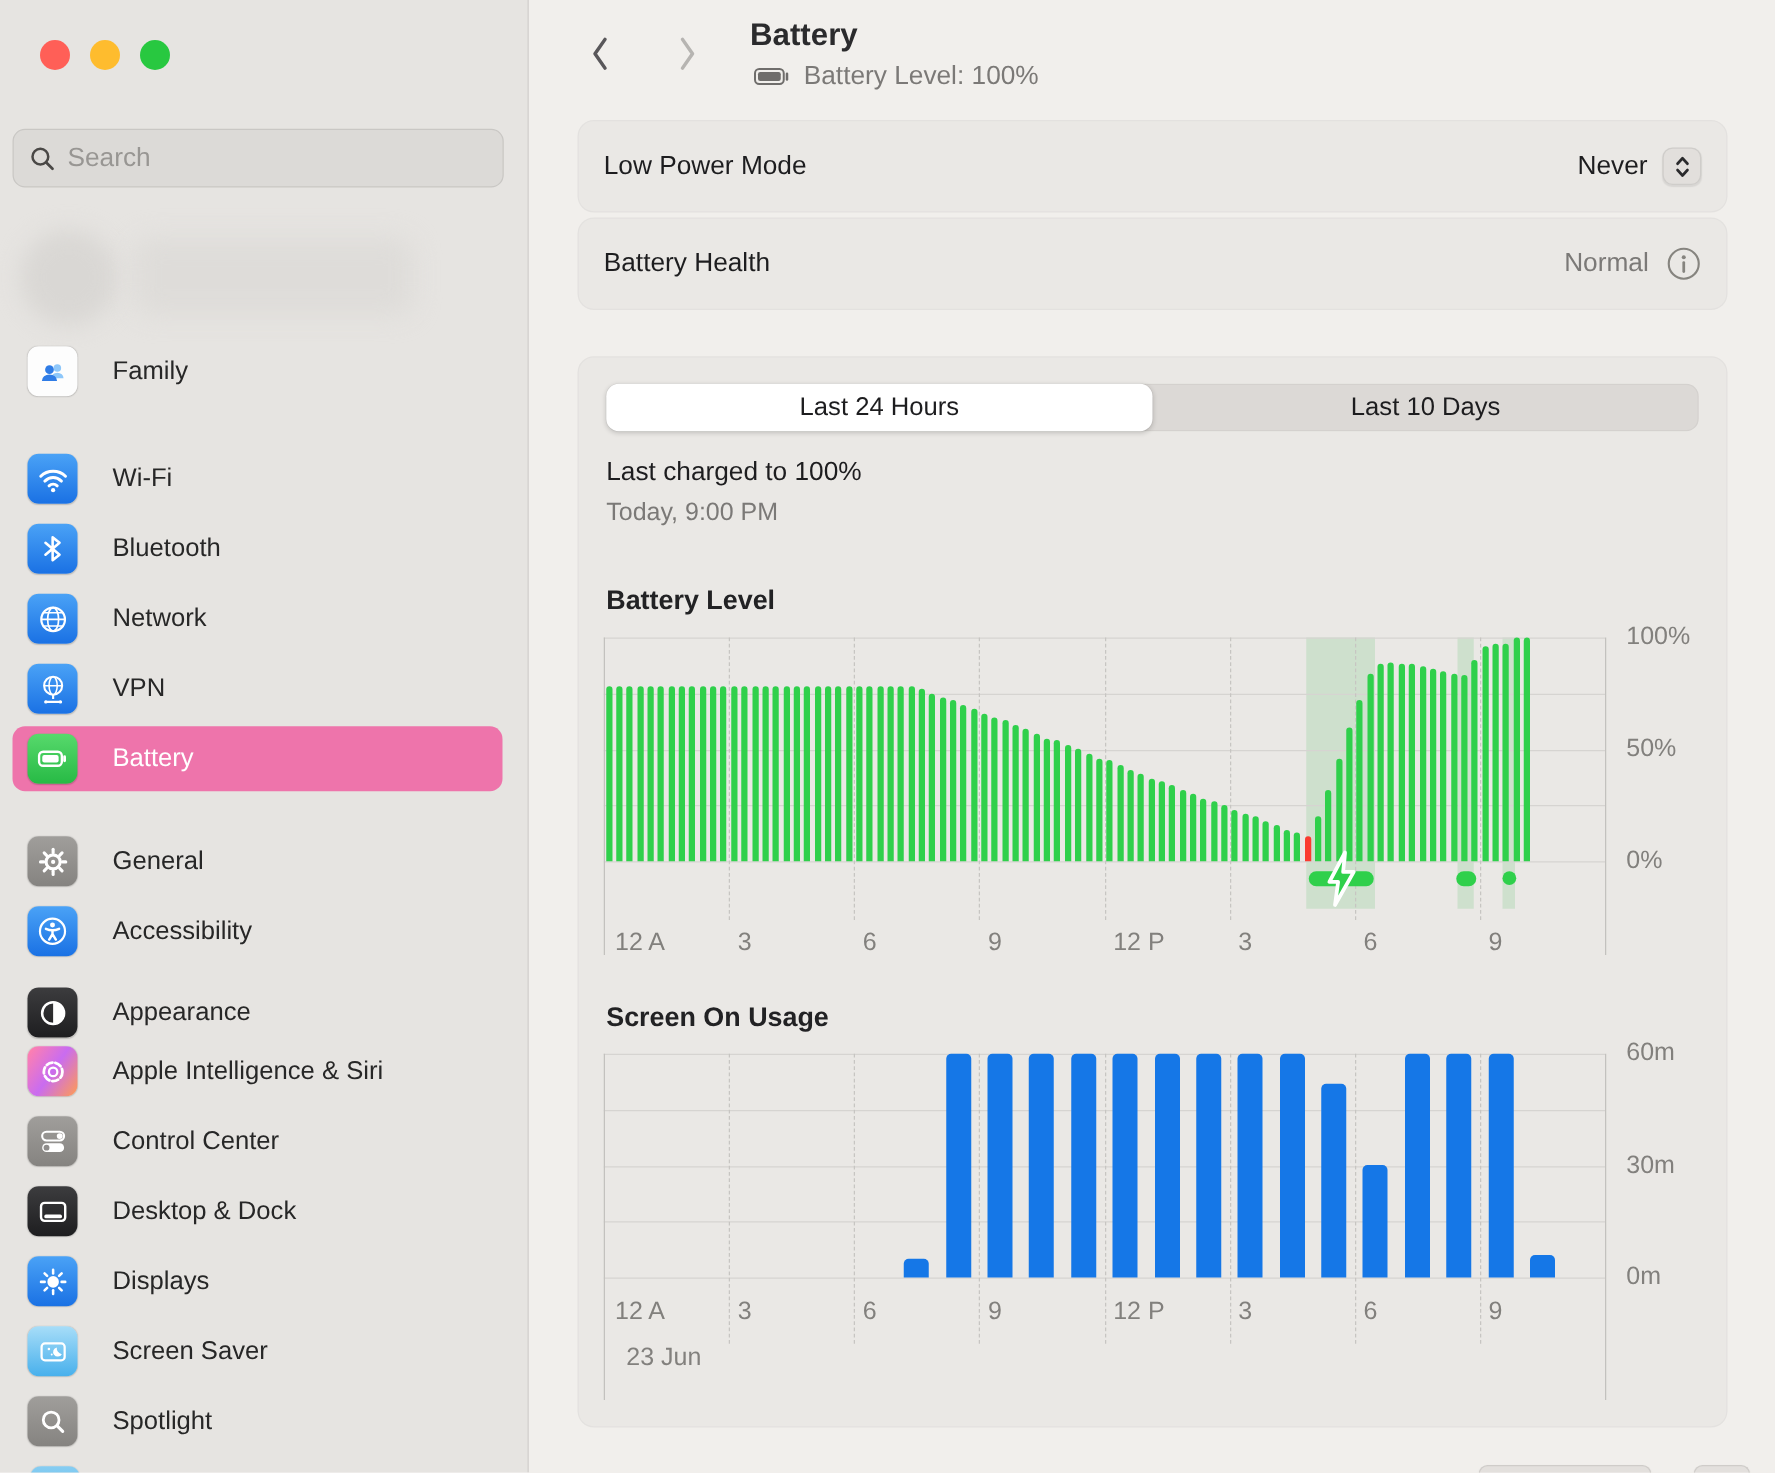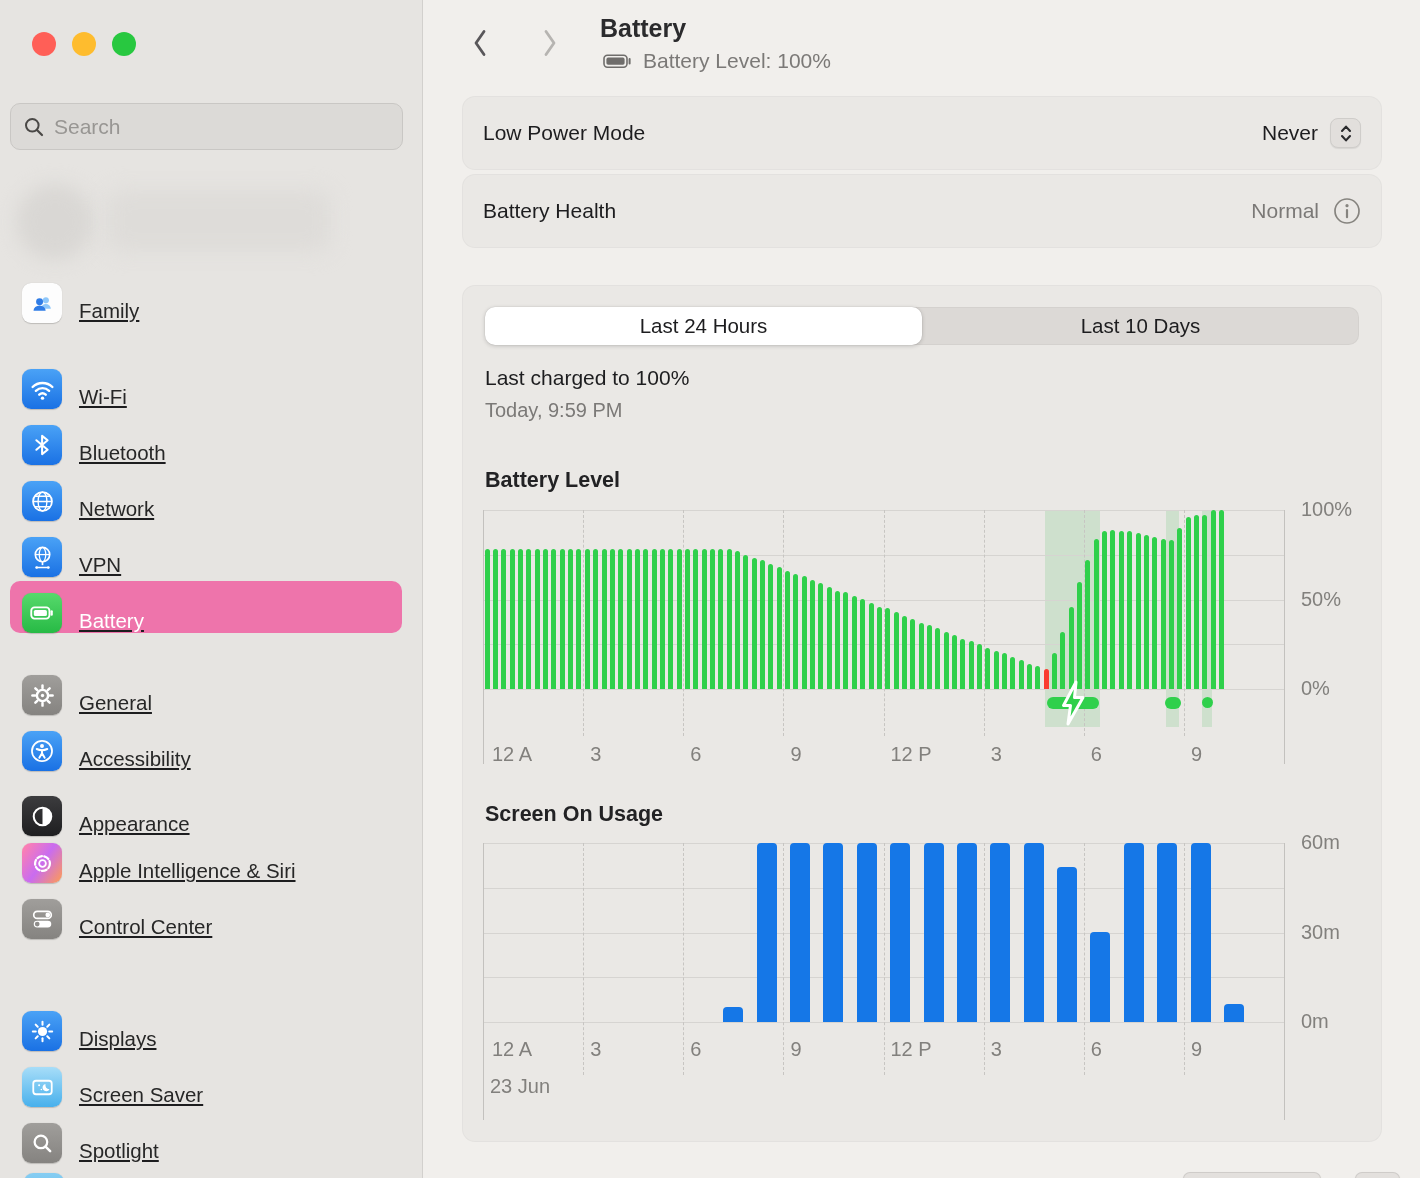--- a/index.html
+++ b/index.html
@@ -25,21 +25,21 @@
   .search-field input {
     border:none; outline:none; background:transparent; width:100%;
     font-size:21px; color:#3c3a38; font-family:inherit;
   }
   .search-field input::placeholder { color:#98969­3; color:#989693; }
   .profile-blur { position:absolute; left:14px; top:182px; width:320px; height:80px; }
   .profile-blur .pb-a { position:absolute; left:2px; top:2px; width:78px; height:76px; border-radius:50%; background:#d9d7d4; filter:blur(9px); }
   .profile-blur .pb-b { position:absolute; left:92px; top:8px; width:225px; height:62px; border-radius:16px; background:#dedcd9; filter:blur(10px); }
   .side-item {
     position:absolute; left:10px; width:392px; height:52px; border-radius:10px;
-    display:flex; align-items:flex-end; gap:17px; padding:0 12px; cursor:default;text-decoration:underline;
+    display:flex; align-items:center; gap:28px; padding:0 12px; cursor:default;
   }
   .side-item .label { font-size:20.5px; color:#272727; white-space:nowrap; }
   .side-item.selected .label { color:#fff; font-weight:500; }
   .tile {
     width:40px; height:40px; border-radius:9px; flex:0 0 auto;
     display:flex; align-items:center; justify-content:center;
     box-shadow:0 0.5px 1px rgba(0,0,0,0.18);
   }
   .tile.blue   { background:linear-gradient(180deg,#4aa2f6,#1a71e4); }
   .tile.green  { background:linear-gradient(180deg,#57d96c,#27ba45); }
@@ -84,21 +84,21 @@
   .charged-sub   { position:absolute; left:22px; top:113px; font-size:20px; color:#7b7977; }
   .chart-title { position:absolute; left:22px; font-size:21.5px; font-weight:700; color:#222224; }
   .plot { position:absolute; left:20px; width:801px; height:179px; }
   .hline  { position:absolute; left:0; width:801px; height:1px; background:#d6d4d1; }
   .vline  { position:absolute; width:0; border-left:1px dashed #c7c5c2; top:0; }
   .vborder{ position:absolute; width:1px; background:#c3c1be; top:0; }
   .bar { position:absolute; }
   .band { position:absolute; top:0; }
   .xtick { position:absolute; font-size:20px; color:#82807d; white-space:nowrap; }
   .ytick { position:absolute; font-size:20px; color:#82807d; white-space:nowrap; left:818px; }
-  .date-label { position:absolute; font-size:20px; color:#82807d; left:7px; }
+  .date-label { position:absolute; font-size:20px; color:#82807d; left:18px; }
   .pill { position:absolute; height:12px; border-radius:6px; top:187px; }
   .cdot { position:absolute; width:11px; height:11px; border-radius:50%; top:187px; }
   .bolt { position:absolute; top:170px; z-index:2; }
   .sliver {
     position:absolute; top:1172px; height:8px; background:#e3e0dd;
     border:1px solid #cfccc9; border-bottom:none; border-radius:7px 7px 0 0;
     box-shadow:0 1px 2px rgba(0,0,0,0.08);
   }
   .next-tile { position:absolute; left:24px; top:1173px; }
 </style>
@@ -241,20 +241,29 @@
     <span class="tile gray">
       <svg width="27" height="27" viewBox="0 0 24 24">
         <rect x="4.2" y="4.8" width="15.6" height="6.2" rx="3.1" fill="none" stroke="#fff" stroke-width="1.5"></rect>
         <circle cx="16.7" cy="7.9" r="2.1" fill="#fff"></circle>
         <rect x="4.2" y="13" width="15.6" height="6.2" rx="3.1" fill="#fff"></rect>
         <circle cx="7.3" cy="16.1" r="2.1" fill="#8f8d8b"></circle>
       </svg>
     </span>
     <span class="label">Control Center</span>
   </div>
+  <div class="side-item" style="top:943px">
+    <span class="tile black">
+      <svg width="27" height="27" viewBox="0 0 24 24">
+        <rect x="3.4" y="5.6" width="17.2" height="12.8" rx="2.6" fill="none" stroke="#fff" stroke-width="1.7"></rect>
+        <rect x="5.7" y="13.9" width="12.6" height="2.7" rx="1.2" fill="#fff"></rect>
+      </svg>
+    </span>
+    <span class="label">Desktop &amp; Dock</span>
+  </div>
   <div class="side-item" style="top:999px">
     <span class="tile blue">
       <svg width="27" height="27" viewBox="0 0 24 24" stroke="#fff" stroke-linecap="round">
         <circle cx="12" cy="12" r="4.1" fill="#fff" stroke="none"></circle>
         <line x1="12" y1="3.4" x2="12" y2="6" stroke-width="1.8"></line>
         <line x1="12" y1="3.4" x2="12" y2="6" stroke-width="1.8" transform="rotate(45 12 12)"></line>
         <line x1="12" y1="3.4" x2="12" y2="6" stroke-width="1.8" transform="rotate(90 12 12)"></line>
         <line x1="12" y1="3.4" x2="12" y2="6" stroke-width="1.8" transform="rotate(135 12 12)"></line>
         <line x1="12" y1="3.4" x2="12" y2="6" stroke-width="1.8" transform="rotate(180 12 12)"></line>
         <line x1="12" y1="3.4" x2="12" y2="6" stroke-width="1.8" transform="rotate(225 12 12)"></line>
@@ -333,21 +342,21 @@
       </svg>
     </button>
   </section>
 
   <section class="card big-card">
     <div class="segmented">
       <div class="segment selected">Last 24 Hours</div>
       <div class="segment">Last 10 Days</div>
     </div>
     <div class="charged-title">Last charged to 100%</div>
-    <div class="charged-sub">Today, 9:59 PM</div>
+    <div class="charged-sub">Today, 9:00 PM</div>
 
     <h2 class="chart-title" style="top:182px">Battery Level</h2>
     <div class="plot" id="plot0" style="top:224px">
         <div class="band" style="left: 562.369px; width: 55.0687px; height: 217px; background: rgba(96, 197, 110, 0.2);"></div>
         <div class="band" style="left: 682.519px; width: 13.35px; height: 217px; background: rgba(96, 197, 110, 0.2);"></div>
         <div class="band" style="left: 719.231px; width: 10.0125px; height: 217px; background: rgba(96, 197, 110, 0.2);"></div>
         <div class="hline" style="top: 179px;"></div>
         <div class="hline" style="top: 134.25px;"></div>
         <div class="hline" style="top: 89.5px;"></div>
         <div class="hline" style="top: 44.75px;"></div>

